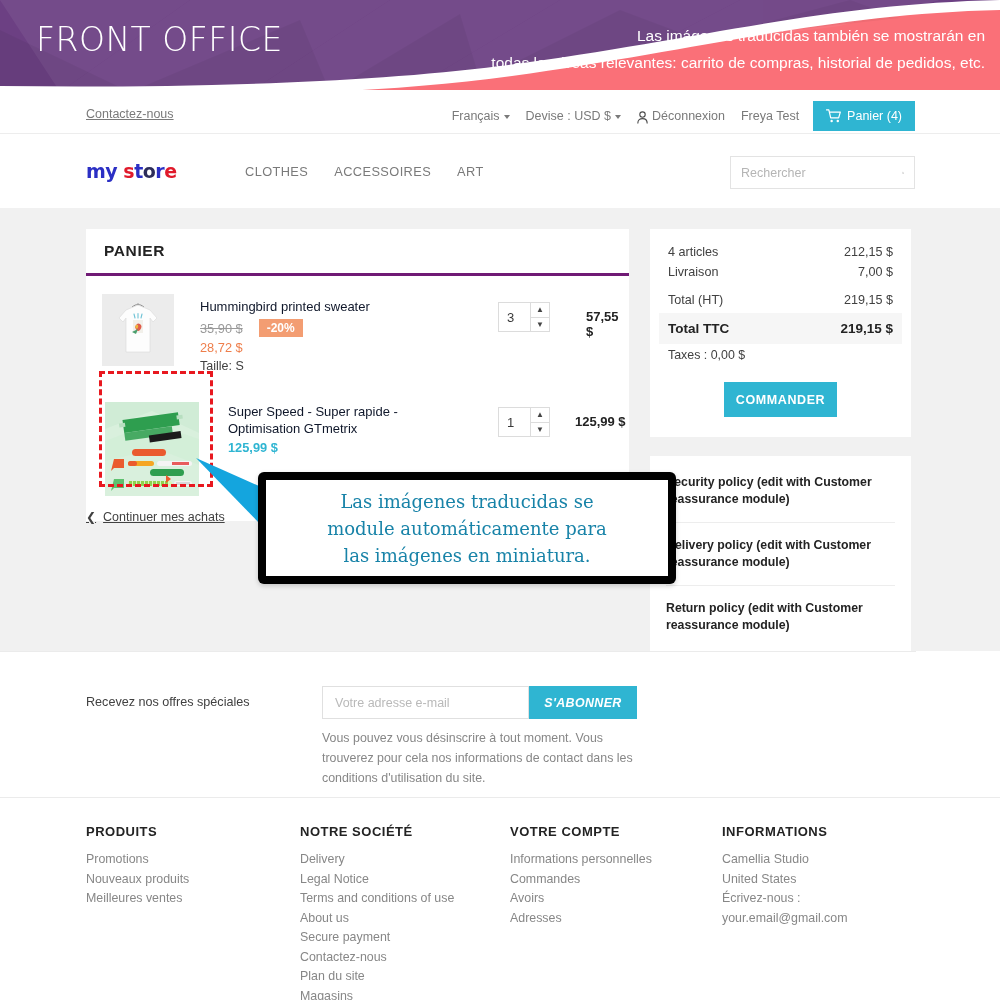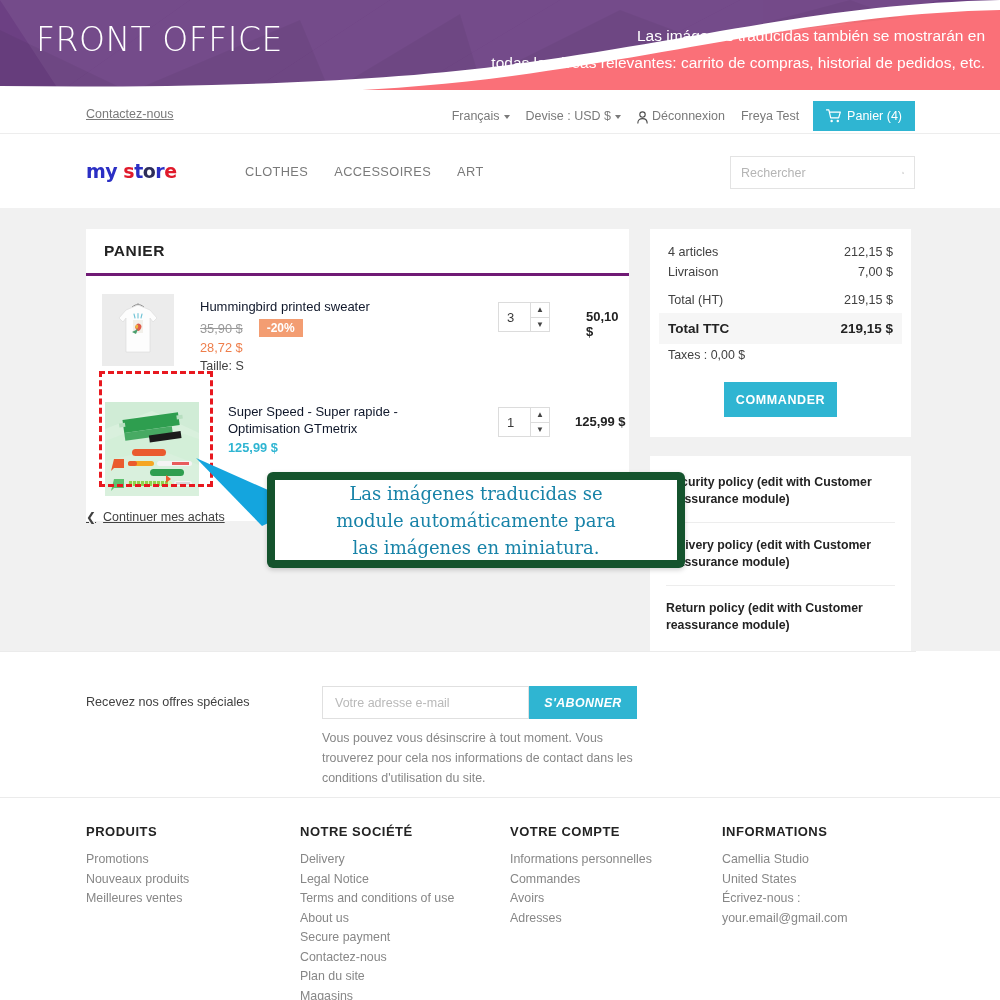--- a/index.html
+++ b/index.html
@@ -101,22 +101,22 @@
     align-items: center; justify-content: center; border: 0; font-family: "Liberation Sans", sans-serif;
   }
 
   
   .reassure { position: absolute; left: 650px; top: 248px; width: 261px; background: #fff; padding: 4px 16px; }
   .re-item { font-size: 12.3px; font-weight: bold; color: #232323; line-height: 17px; padding: 14px 0; }
   .re-item + .re-item { border-top: 1px solid #ededed; }
 
   
   .callout {
-    position: absolute; left: 267px; top: 472px; width: 418px; height: 96px;
-    background: #14532d; border-radius: 6px; padding: 8px; z-index: 30;
+    position: absolute; left: 258px; top: 472px; width: 418px; height: 112px;
+    background: #000000; border-radius: 6px; padding: 8px; z-index: 30;
     box-shadow: 0 2px 5px rgba(0,0,0,0.18);
   }
   .callout-inner {
     background: #fff; width: 100%; height: 100%; display: flex; align-items: center;
     justify-content: center; text-align: center; padding: 6px 14px;
   }
   .callout-inner p { font-size: 18px; color: #1883a8; line-height: 27px; font-family: "DejaVu Serif", serif; }
   .callout-tail { position: absolute; left: 196px; top: 458px; z-index: 29; }
 
   
@@ -264,21 +264,21 @@
           <div class="new-price">28,72 $</div>
           <div class="attr">Taille: S</div>
         </div>
         <div class="qty" style="left:412px; top:26px;">
           <div class="val">3</div>
           <div class="arrows">
             <div>▲</div>
             <div>▼</div>
           </div>
         </div>
-        <div class="line-total" style="left:500px; top:33px;">50,10 $</div>
+        <div class="line-total" style="left:500px; top:33px;">57,55 $</div>
         <svg class="trash" style="left:594px; top:32px;" viewBox="0 0 13 15">
           <rect x="1.5" y="3.4" width="10" height="11" rx="0.8" fill="#222"></rect>
           <rect x="0" y="1.6" width="13" height="1.8" fill="#222"></rect>
           <rect x="4.6" y="0" width="3.8" height="1.8" fill="#222"></rect>
         </svg>
       </div>
 
       <div class="cart-row second">
         <svg class="thumb big" viewBox="0 0 100 100">
           <rect width="100" height="100" fill="#ffffff"></rect>

